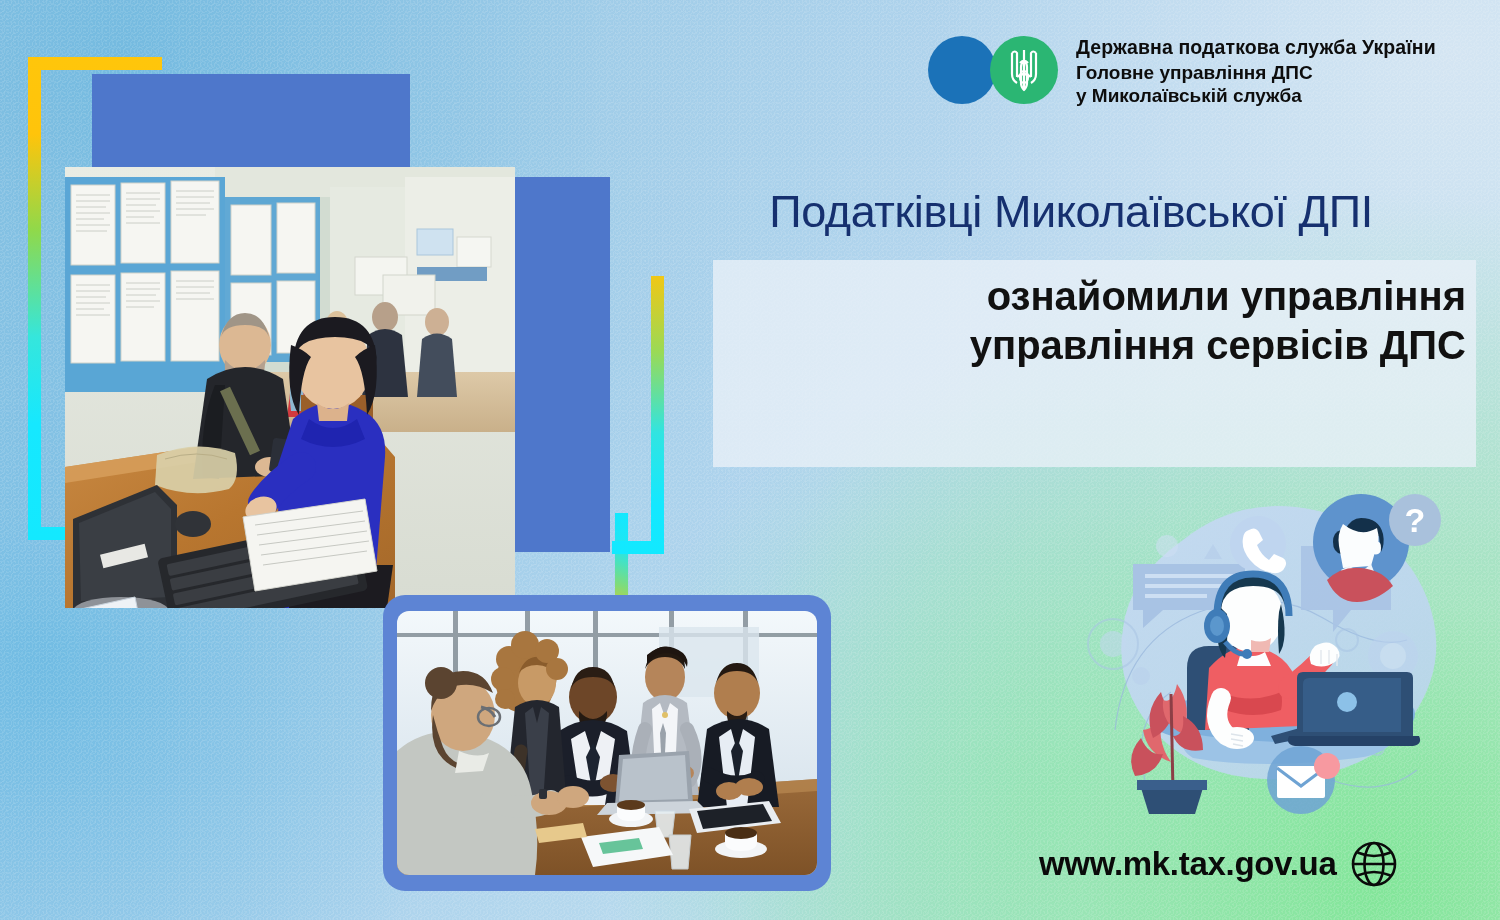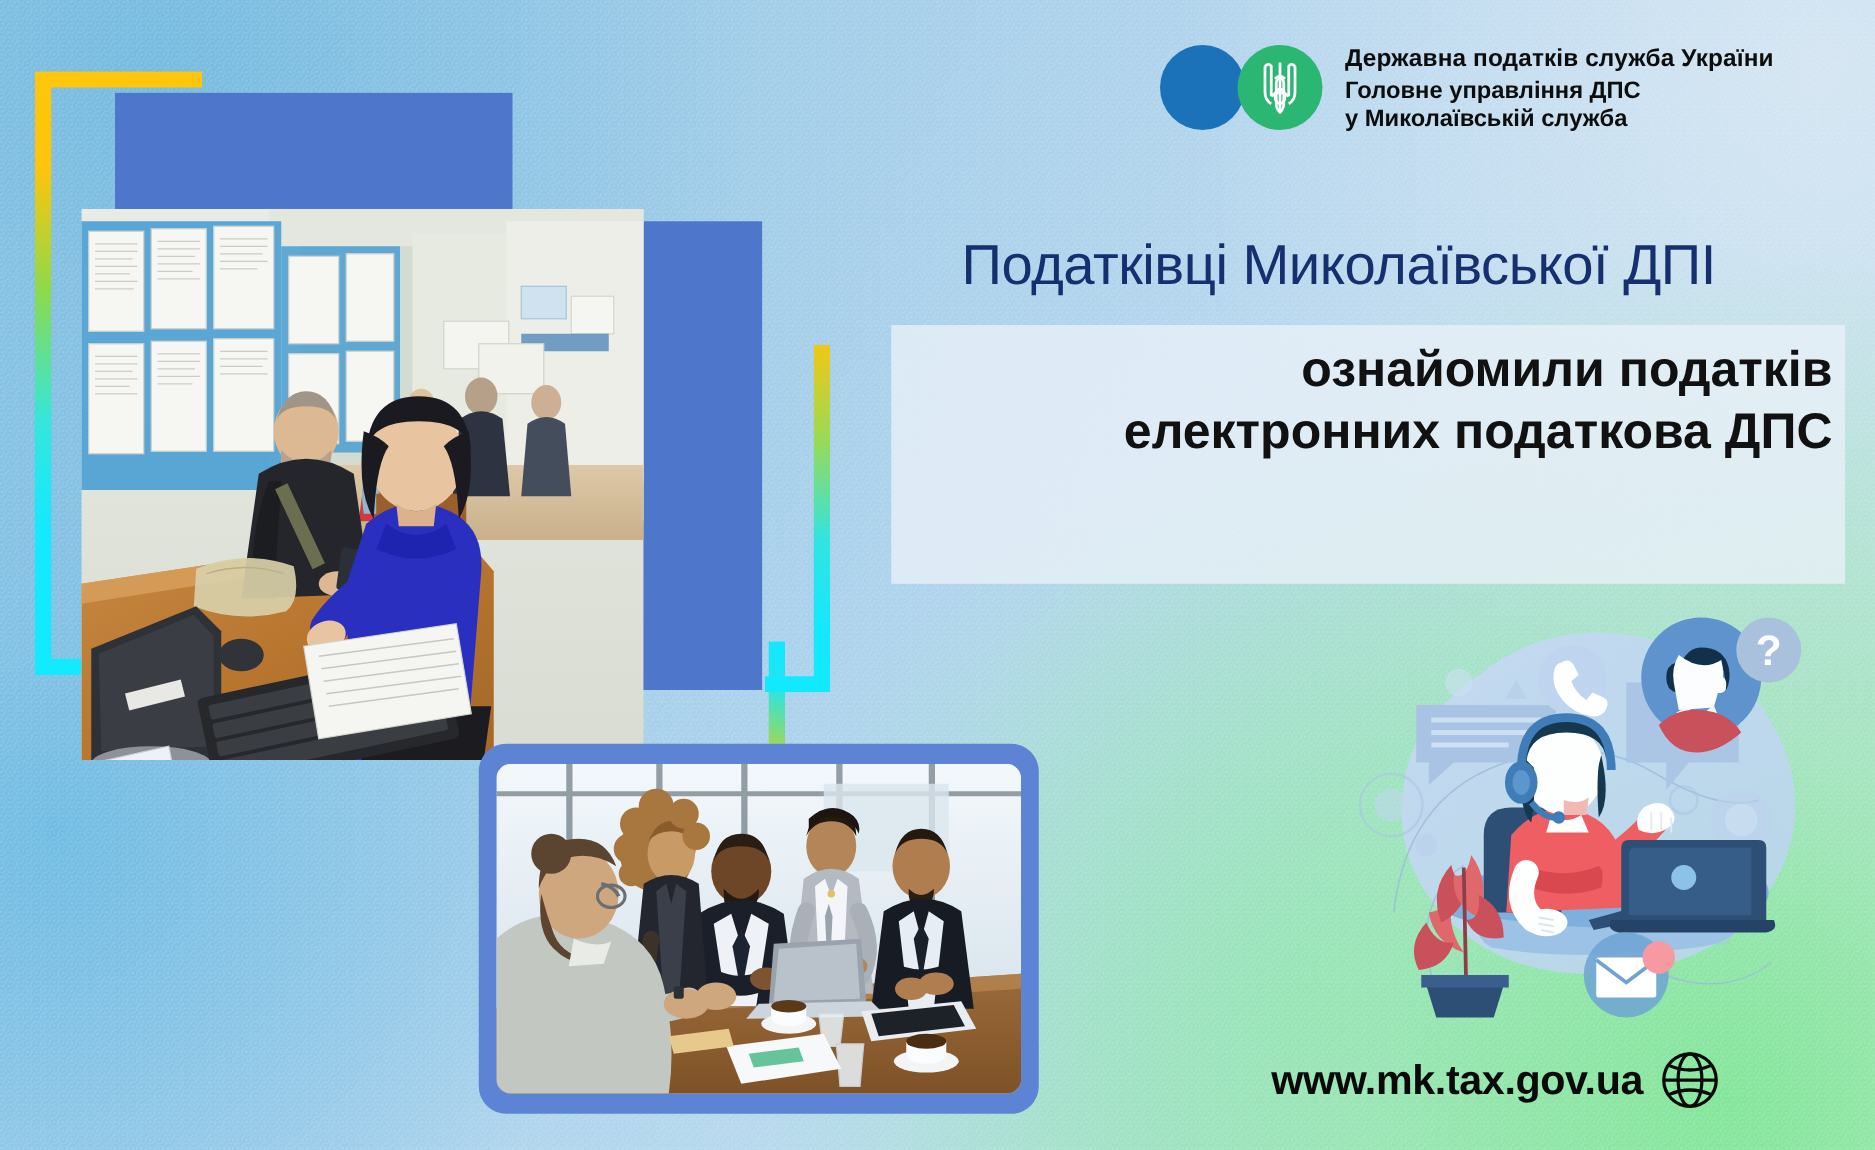--- a/index.html
+++ b/index.html
@@ -79,21 +79,21 @@
     background:rgba(232,240,247,0.80);
   }
   .subtitle-text {
     position:absolute; left:700px; top:272px; width:776px;
     font-size:40px; font-weight:bold; color:#111; text-align:right;
     line-height:1.22; padding-right:10px;
   }
   .subtitle-text div { white-space:nowrap; }
 
   
-  .url-row { position:absolute; left:1017px; top:840px; display:flex; align-items:center; gap:14px;justify-content:center; }
+  .url-row { position:absolute; left:1039px; top:840px; display:flex; align-items:center; gap:14px;justify-content:center; }
   .url-text { font-size:33px; font-weight:bold; color:#0a0a0a; letter-spacing:-.3px; }
 
   
   .illus { position:absolute; left:1075px; top:480px; width:420px; height:345px; }
 </style>
 </head>
 <body>
 
 <div class="noise"></div>
 
@@ -381,33 +381,33 @@
         <path d="M46 17 l0 21 q0 6 -5 9"></path>
         <path d="M22 17 q3-3 5 0 l0 24"></path>
         <path d="M46 17 q-3-3 -5 0 l0 24"></path>
         <path d="M27 41 q7-6 14 0"></path>
         <path d="M30 27 q4-4 8 0"></path>
         <ellipse cx="34" cy="41" rx="4" ry="6"></ellipse>
       </g>
     </svg>
   </div>
   <div class="header-text">
-    <div class="org-line1">Державна податків служба України</div>
+    <div class="org-line1">Державна податкова служба України</div>
     <div class="org-line2">
       <span>Головне управління ДПС</span><br>
       <span>у Миколаївській служба</span>
     </div>
   </div>
 </div>
 
 <div class="title-main">Податківці Миколаївської ДПІ</div>
 <div class="subtitle-panel"></div>
 <div class="subtitle-text">
-  <div>ознайомили податків</div>
-  <div>електронних податкова ДПС</div>
+  <div>ознайомили управління</div>
+  <div>управління сервісів ДПС</div>
 </div>
 
 <div class="illus">
   <svg viewBox="0 0 420 345" width="420" height="345">
     <defs>
       <linearGradient id="blobG" x1="0" y1="0" x2="1" y2="1">
         <stop offset="0" stop-color="#c5d9f2" stop-opacity=".95"></stop>
         <stop offset="1" stop-color="#bcd4f0" stop-opacity=".85"></stop>
       </linearGradient>
     </defs>

